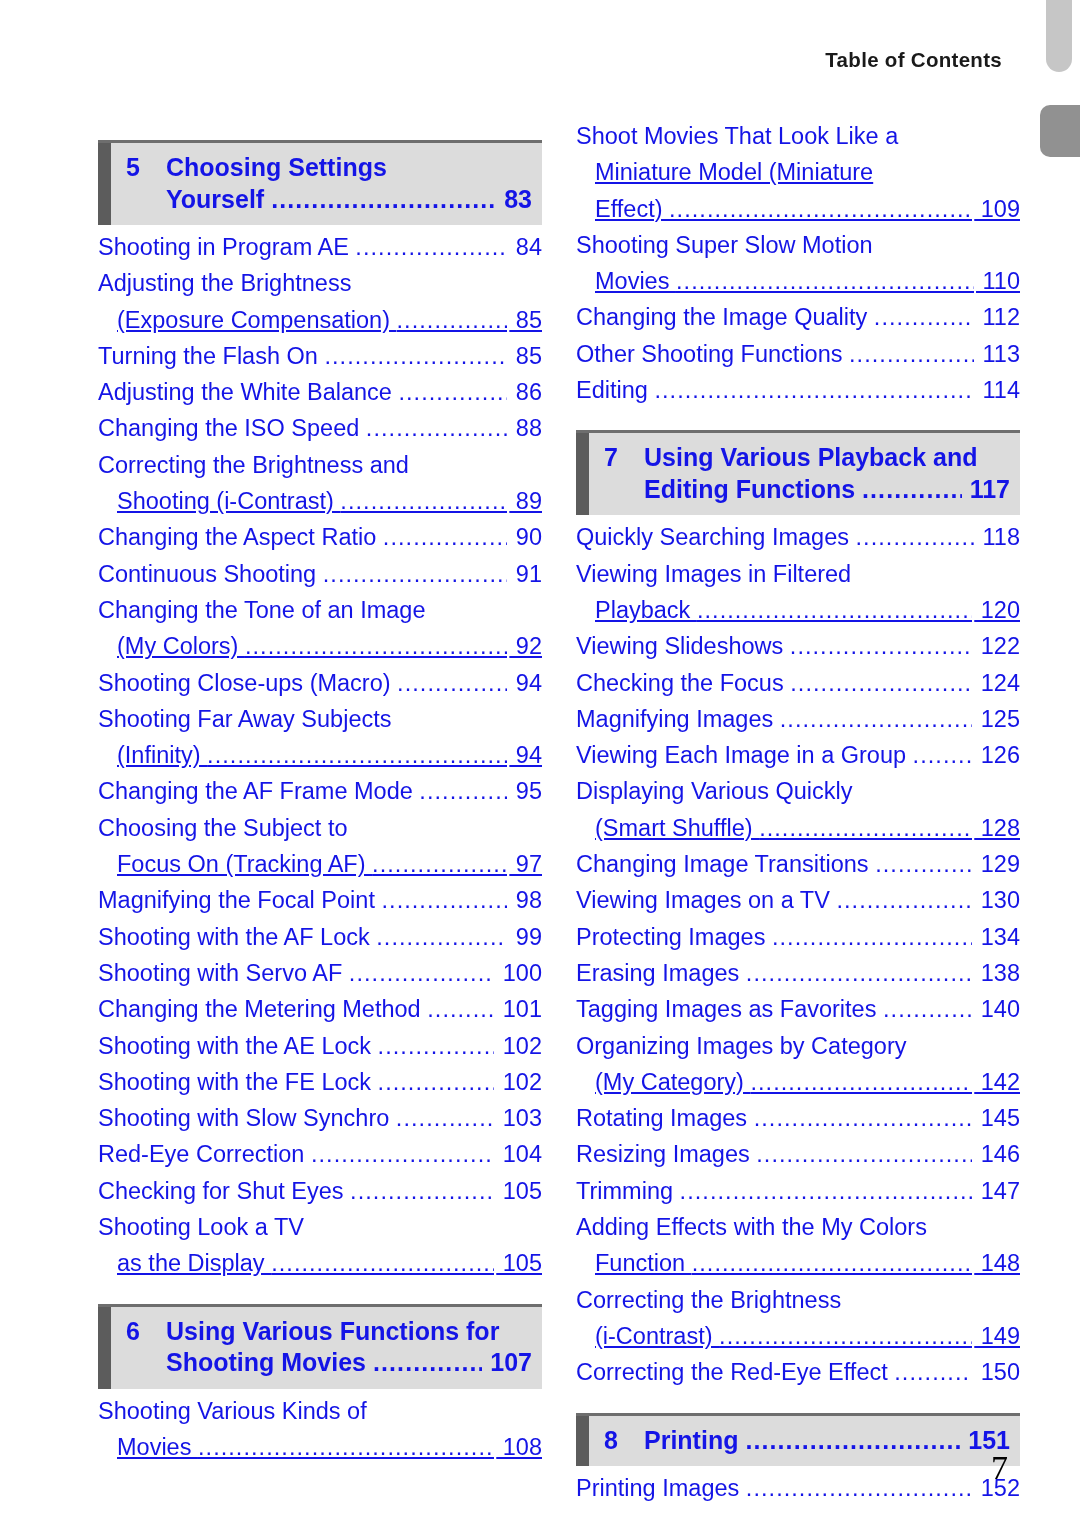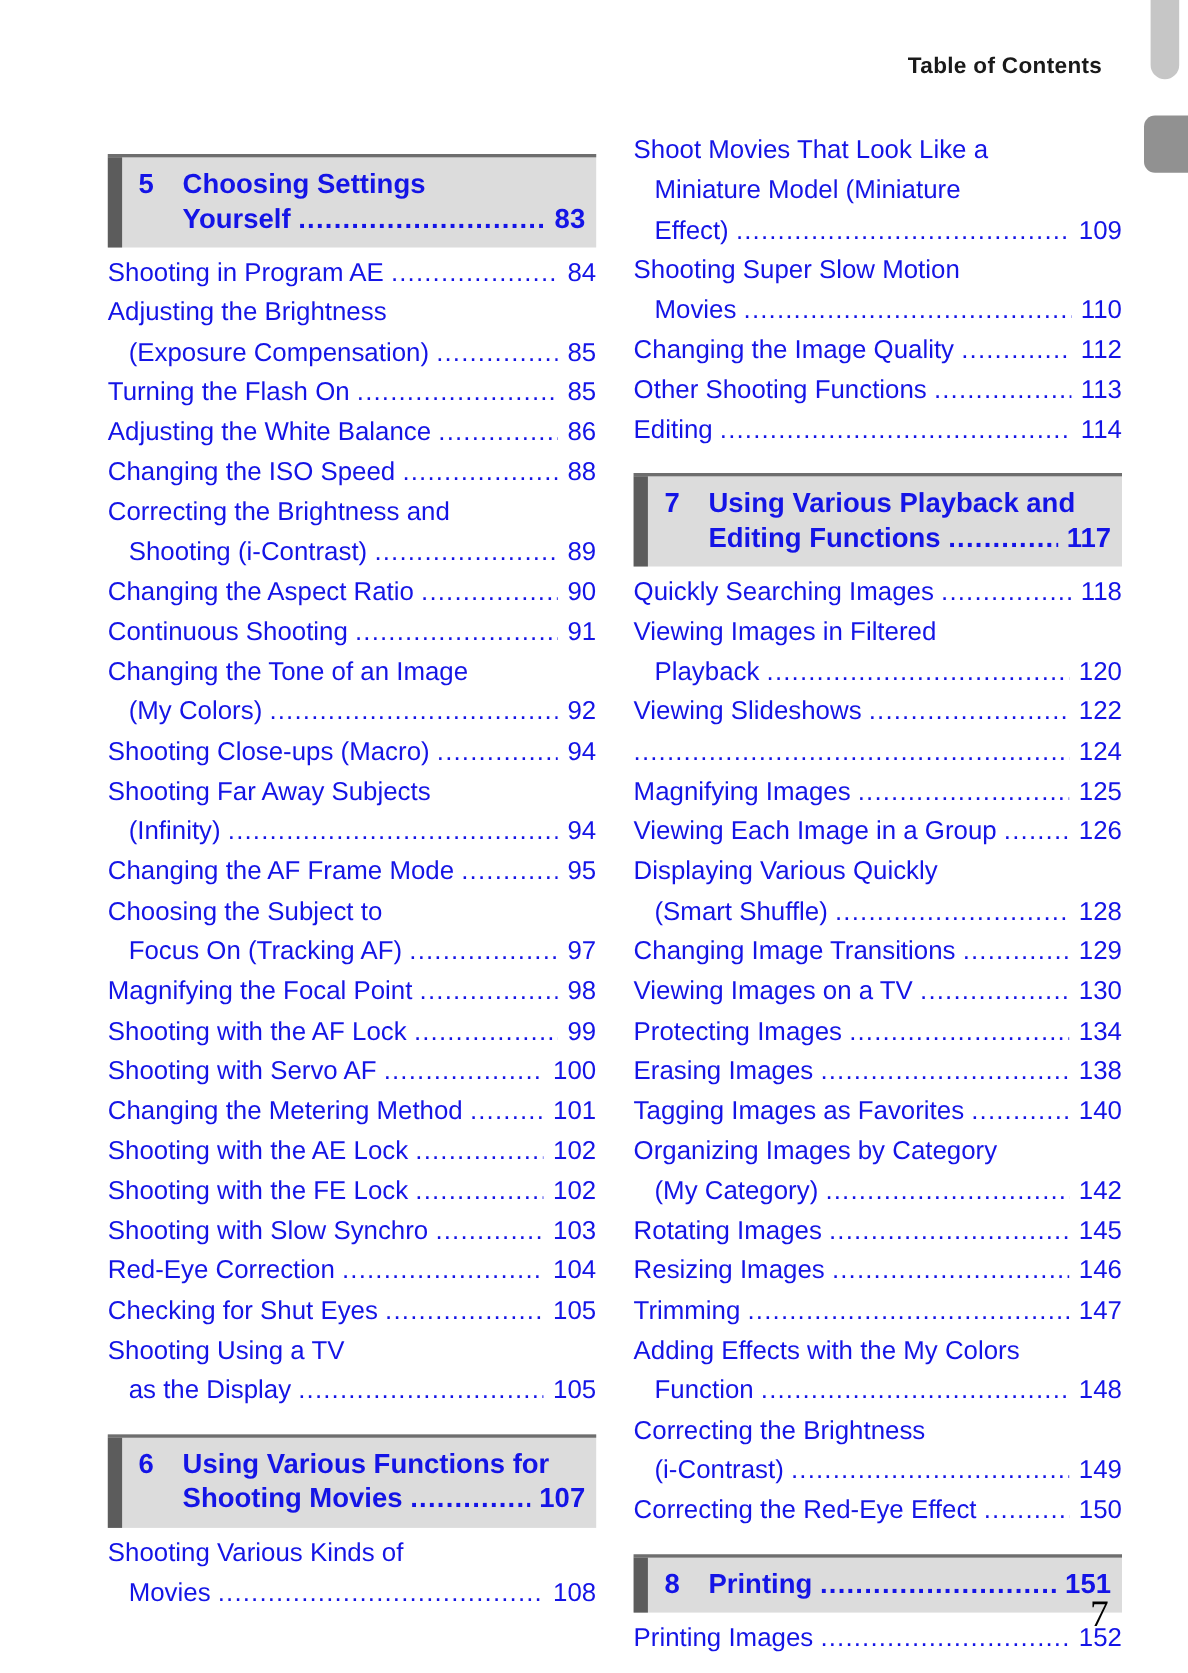--- a/index.html
+++ b/index.html
@@ -115,21 +115,21 @@
     font-size: 23.5px;
     color: #1414e6;
     line-height: 1.545;
     white-space: nowrap;
   }
   .entry .line {
     display: flex;
     align-items: baseline;
     white-space: nowrap;
   }
-  .entry .line.indent { padding-left: 19px; }
+  .entry .line.indent { padding-left: 19px; text-decoration: underline; }
   .entry .line .lbl { flex: 0 0 auto; }
   .entry .line .dots {
     flex: 1 1 auto;
     overflow: hidden;
     white-space: nowrap;
     letter-spacing: 1.05px;
     min-width: 3px;
   }
   .entry .line .pg {
     flex: 0 0 auto;
@@ -338,21 +338,21 @@
       </div>
       <div class="entry">
         <div class="line">
           <span class="lbl">Checking for Shut Eyes&nbsp;</span>
           <span class="dots">........................................................................................</span>
           <span class="pg">&nbsp;105</span>
         </div>
       </div>
       <div class="entry">
         <div class="line nodots">
-          <span class="lbl">Shooting Using a TV</span>
+          <span class="lbl">Shooting Look a TV</span>
         </div>
         <div class="line indent">
           <span class="lbl">as the Display&nbsp;</span>
           <span class="dots">........................................................................................</span>
           <span class="pg">&nbsp;105</span>
         </div>
       </div>
       <div class="chapter gap-before gap-after">
         <span class="chap-num">6</span>
         <div class="chap-body">
@@ -454,20 +454,21 @@
       </div>
       <div class="entry">
         <div class="line">
           <span class="lbl">Viewing Slideshows&nbsp;</span>
           <span class="dots">........................................................................................</span>
           <span class="pg">&nbsp;122</span>
         </div>
       </div>
       <div class="entry">
         <div class="line">
+          <span class="lbl">Checking the Focus&nbsp;</span>
           <span class="dots">........................................................................................</span>
           <span class="pg">&nbsp;124</span>
         </div>
       </div>
       <div class="entry">
         <div class="line">
           <span class="lbl">Magnifying Images&nbsp;</span>
           <span class="dots">........................................................................................</span>
           <span class="pg">&nbsp;125</span>
         </div>

